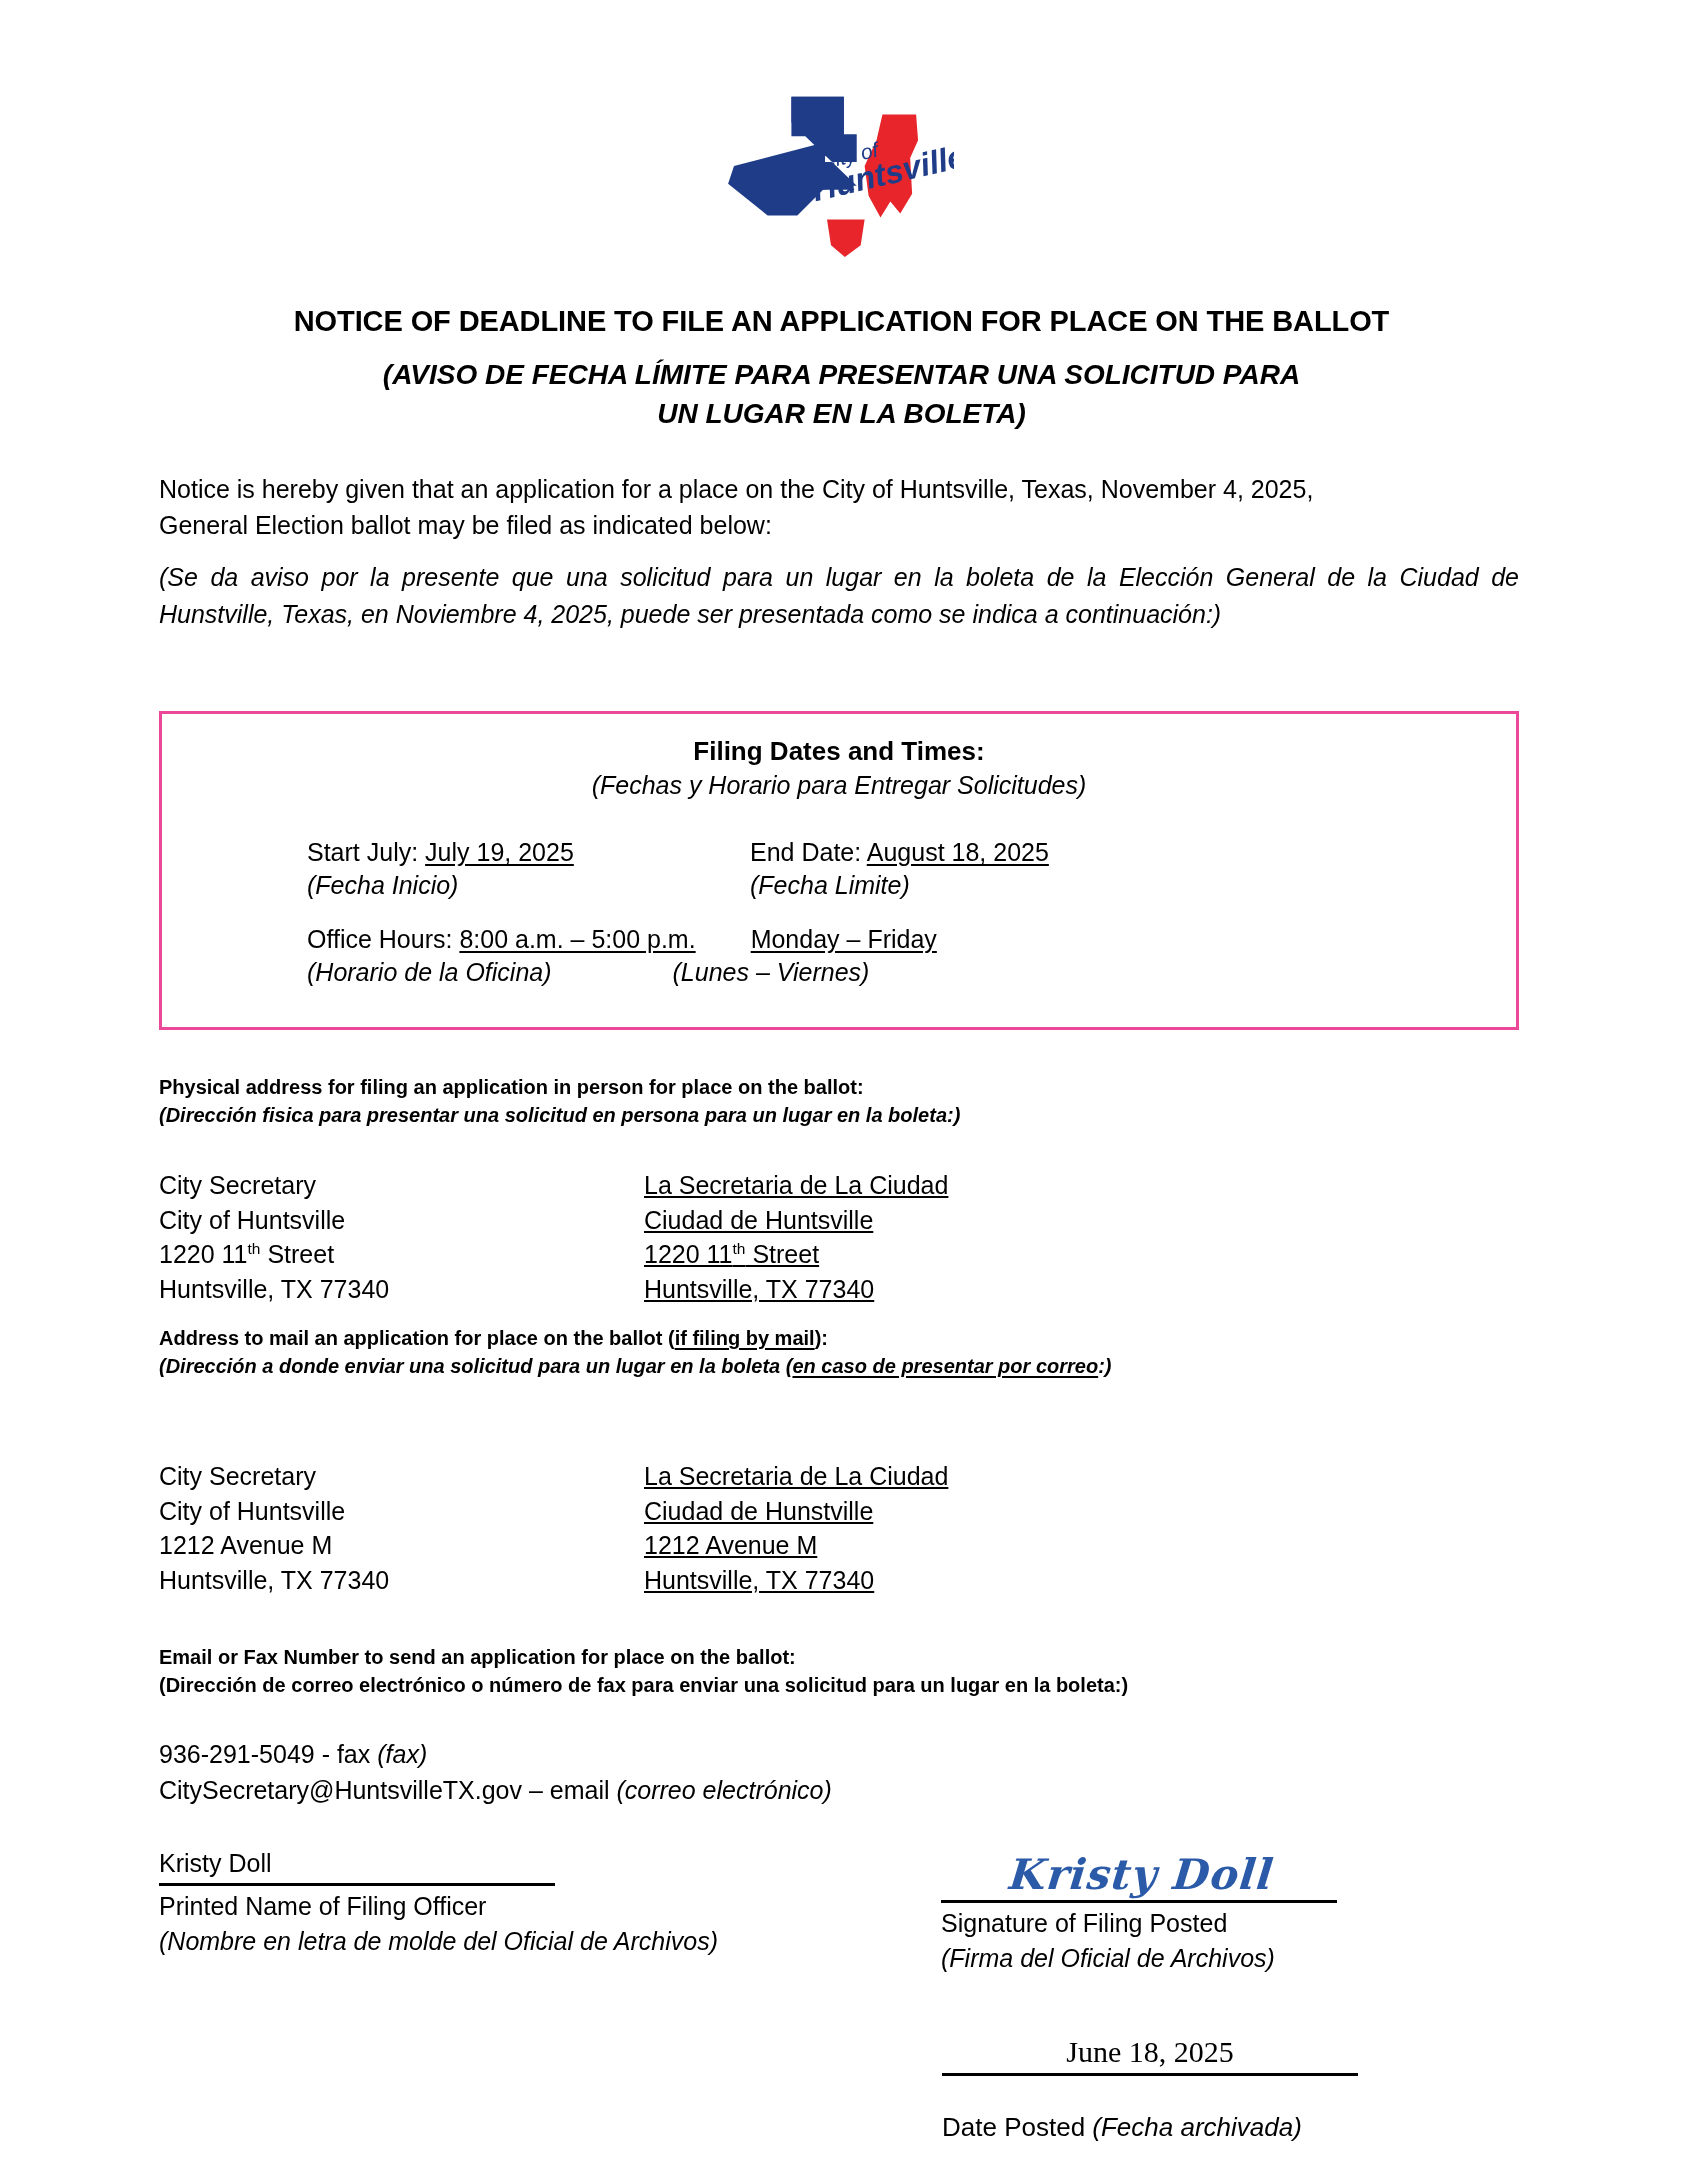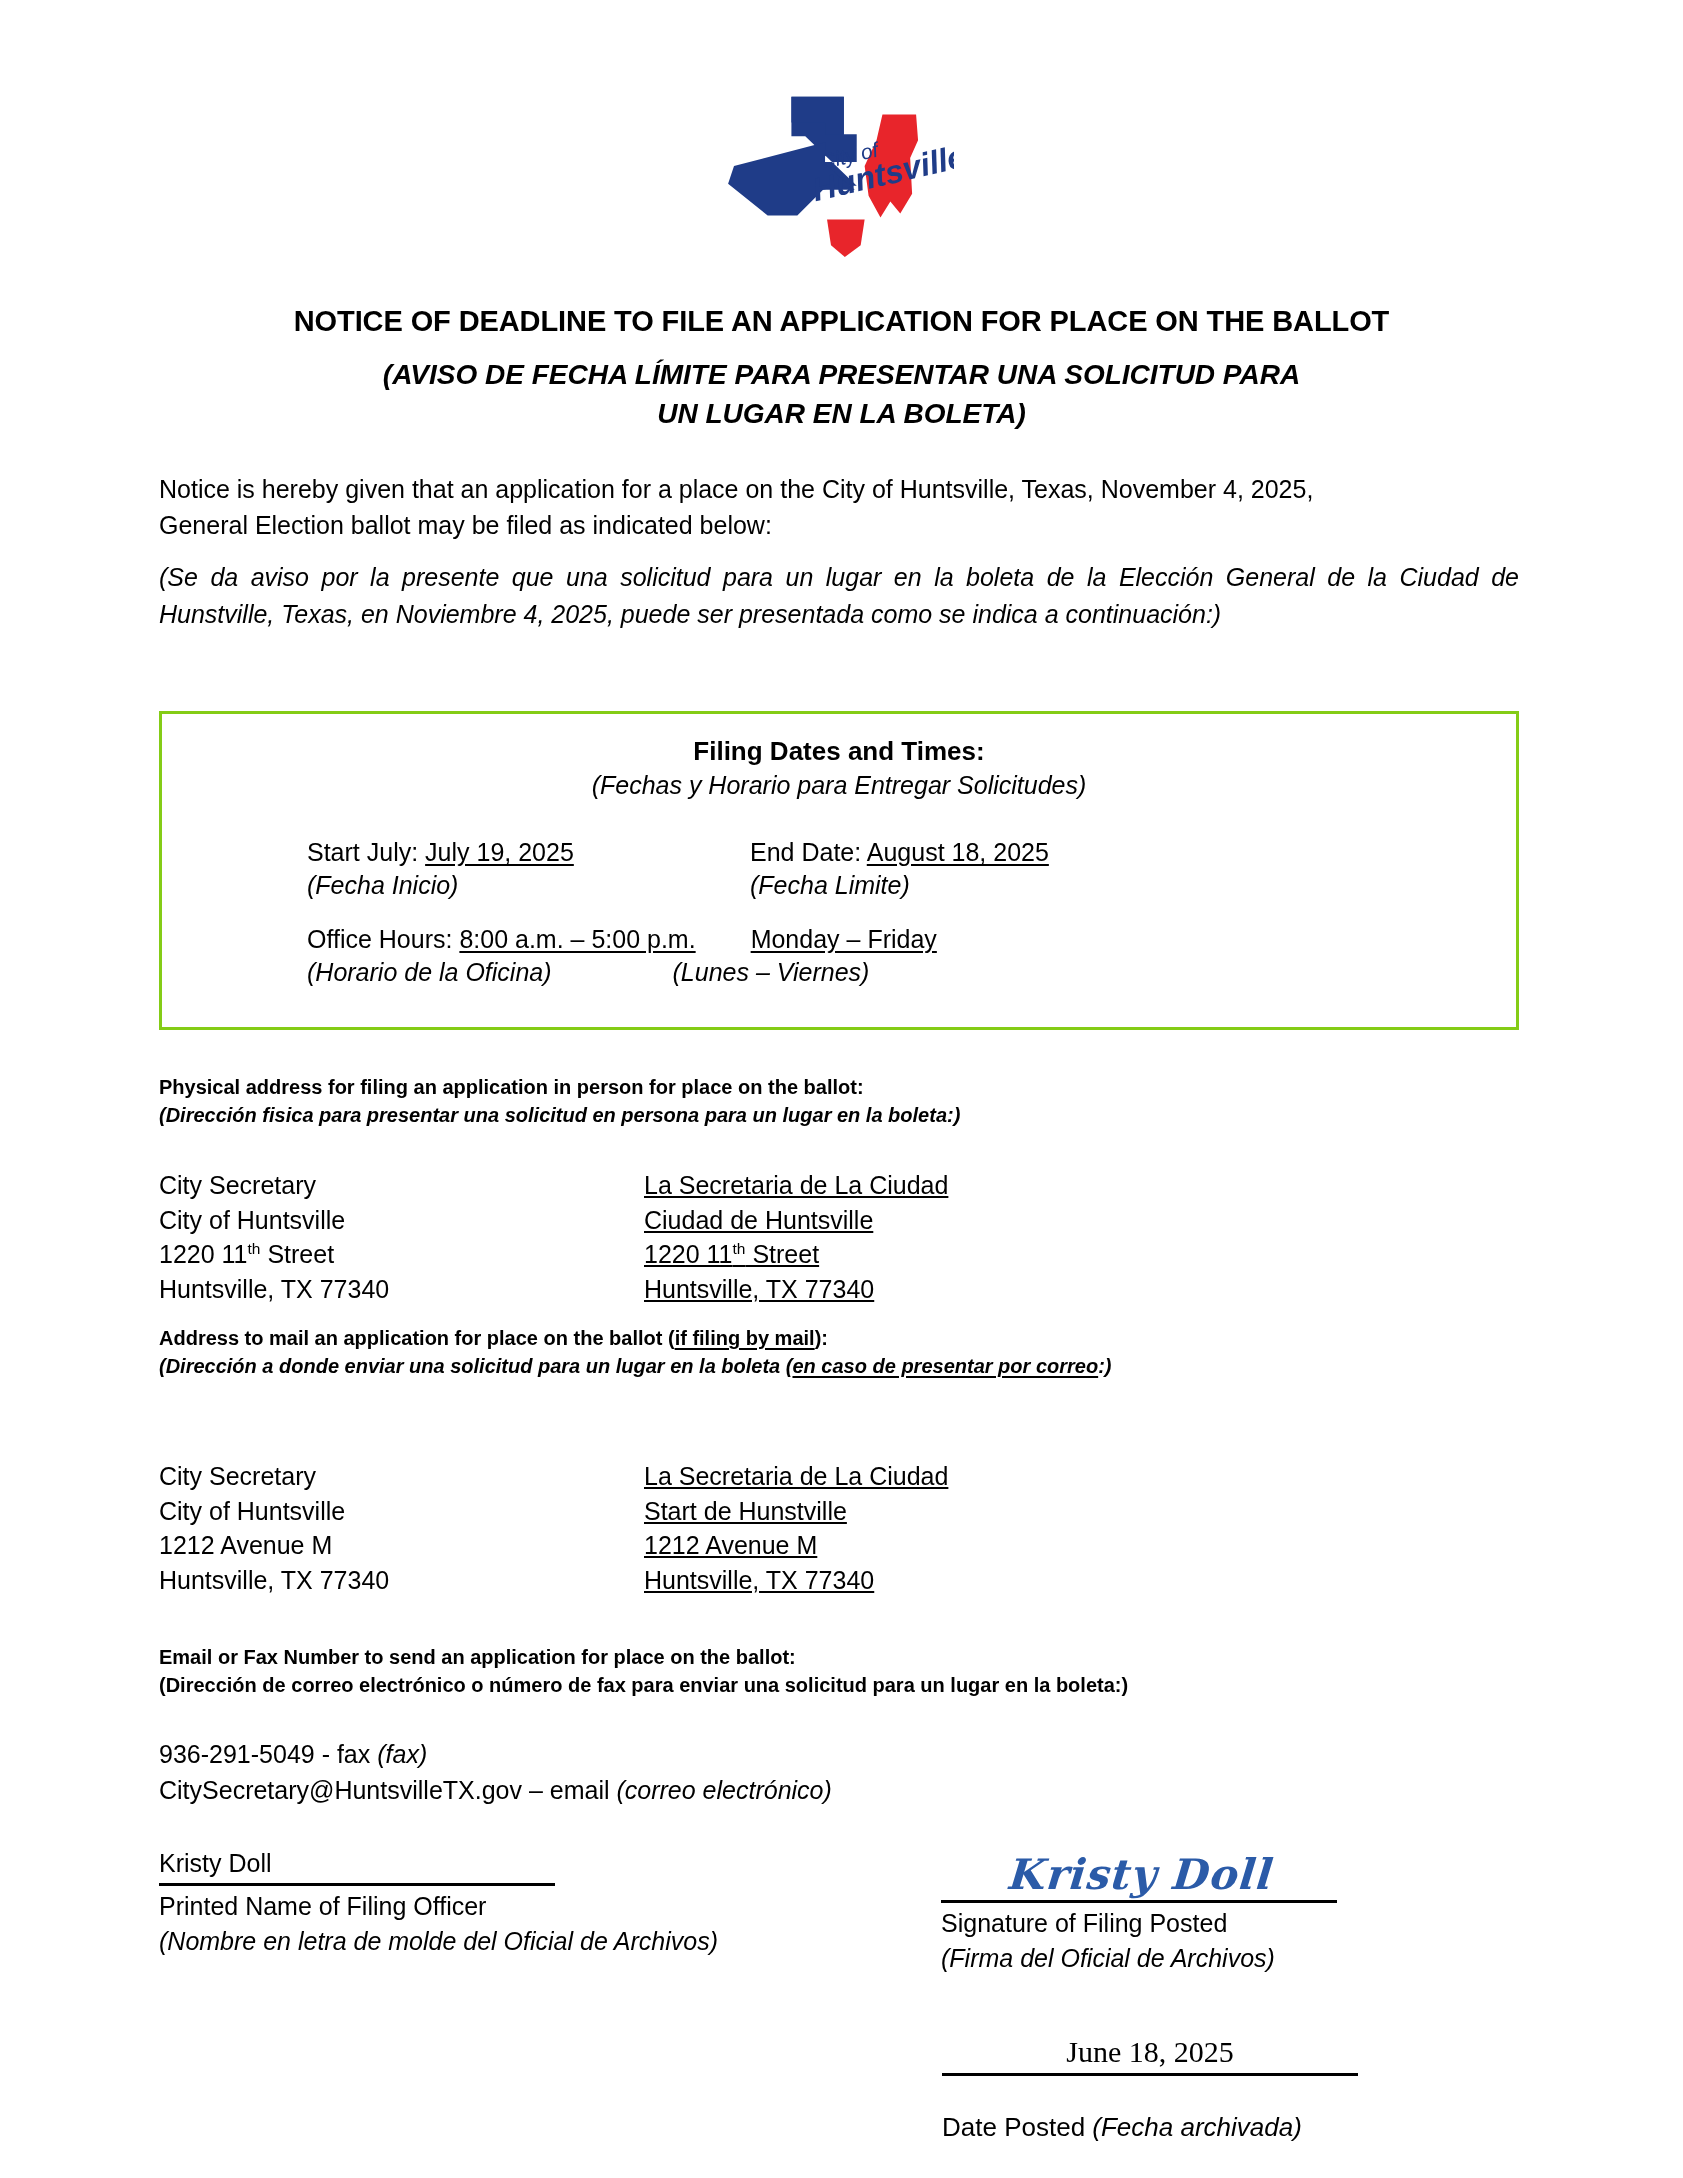--- a/index.html
+++ b/index.html
@@ -75,21 +75,21 @@
     text-align: justify;
   }
 
   
   .filing-box {
     position: absolute;
     left: 159px;
     top: 711px;
     width: 1360px;
     height: 319px;
-    border: 3px solid #84cc16;
+    border: 3px solid #ec4899;
     box-sizing: border-box;
   }
   .fb-title {
     text-align: center;
     font-size: 26px;
     font-weight: bold;
     margin-top: 22px;
   }
   .fb-subtitle {
     text-align: center;
@@ -291,21 +291,21 @@
 
   <div class="addr" style="top:1459px; height:149px;">
     <div class="col-a">
       <div>City Secretary</div>
       <div>City of Huntsville</div>
       <div>1212 Avenue M</div>
       <div>Huntsville, TX 77340</div>
     </div>
     <div class="col-b">
       <div>La Secretaria de La Ciudad</div>
-      <div>Start de Hunstville</div>
+      <div>Ciudad de Hunstville</div>
       <div>1212 Avenue M</div>
       <div>Huntsville, TX 77340</div>
     </div>
   </div>
 
   <div class="sec-head" style="top:1643px;">
     <span>Email or Fax Number to send an application for place on the ballot:</span>
     <span class="es-noital">(Dirección de correo electrónico o número de fax para enviar una solicitud para un lugar en la boleta:)</span>
   </div>
 

